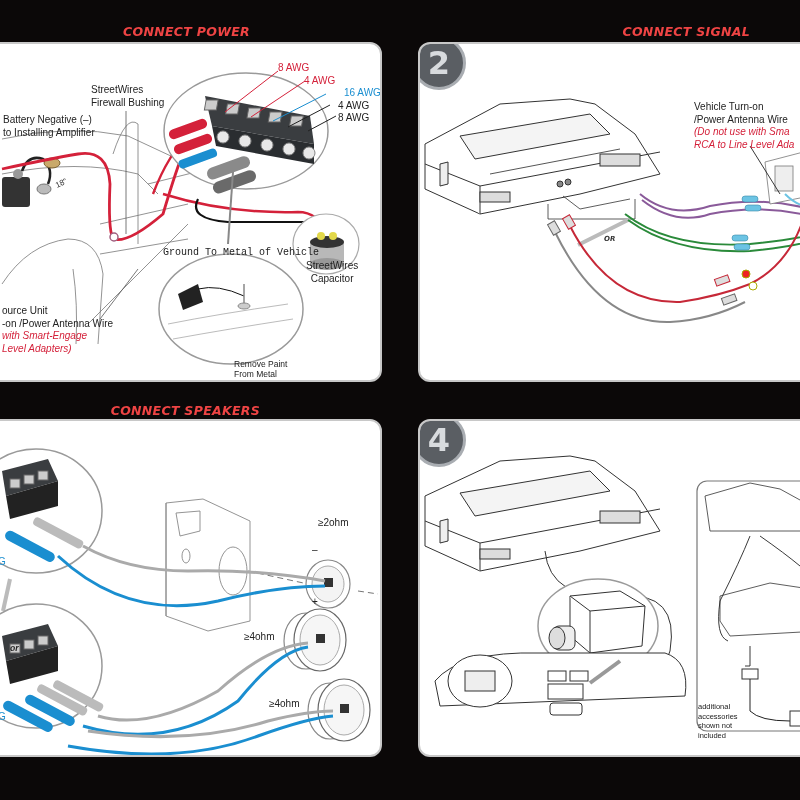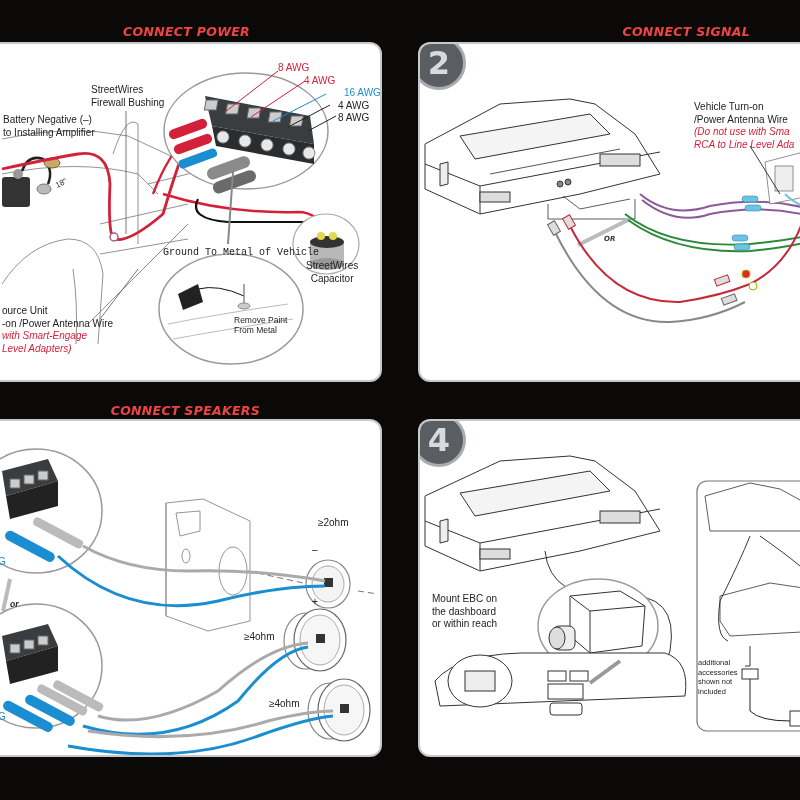--- a/index.html
+++ b/index.html
@@ -4,21 +4,21 @@
 <style>
   html,body{margin:0;padding:0;background:#0b0808;}
   body{width:800px;height:800px;position:relative;overflow:hidden;font-family:"Liberation Sans",sans-serif;}
   .title{position:absolute;color:#ef4444;font-family:"DejaVu Sans",sans-serif;font-weight:bold;font-style:italic;font-size:12.5px;letter-spacing:0.3px;text-align:right;line-height:13px;}
   .panel{position:absolute;background:#ffffff;border-radius:12px;border:2px solid #c8c8c8;box-sizing:border-box;overflow:hidden;}
   .badge{position:absolute;width:54px;height:54px;border-radius:50%;background:#5a5e63;border:3px solid #a9adb2;box-sizing:border-box;color:#d8dbde;font-family:"DejaVu Sans",sans-serif;font-weight:bold;font-size:32px;line-height:48px;text-align:center;}
   .lbl{position:absolute;font-size:10px;color:#222;line-height:12.5px;white-space:nowrap;}
   .red{color:#d4213a;}
   .ital{font-style:italic;}
   .blue{color:#1a8ed0;}
-  .small{font-size:8.5px;line-height:10px;}
+  .small{font-size:8.5px;line-height:10px;margin-top:44px;}
   svg{position:absolute;left:0;top:0;}
 </style>
 </head>
 <body>
 
 <div class="title" style="left:60px;top:25px;width:190px;">CONNECT POWER</div>
 <div class="title" style="left:550px;top:25px;width:200px;">CONNECT SIGNAL</div>
 <div class="title" style="left:60px;top:404px;width:200px;">CONNECT SPEAKERS</div>
 <div class="title" style="left:510px;top:392px;width:260px;">
 </div>
@@ -331,24 +331,19 @@
       <path d="M300 175 L350 162 L390 168 L400 185 L400 210 L310 215 L300 200 Z"></path>
     </g>
     <path d="M330 115 Q320 140 300 180 Q295 215 308 220" fill="none" stroke="#222" stroke-width="0.9"></path>
     <path d="M340 115 Q390 150 400 165" fill="none" stroke="#222" stroke-width="0.9"></path>
     <path d="M330 225 L330 245 L325 245" fill="none" stroke="#222" stroke-width="0.9"></path>
     <rect x="322" y="248" width="16" height="10" fill="#fff" stroke="#333"></rect>
     <path d="M330 258 L330 290 Q340 300 370 300" fill="none" stroke="#222" stroke-width="1"></path>
     <rect x="370" y="290" width="22" height="15" fill="#fff" stroke="#333"></rect>
   </svg>
   <div class="badge" style="left:-8px;top:-8px;">4</div>
-  <div class="lbl" style="left:12px;top:172px;">
-    <div>Mount EBC on</div>
-    <div>the dashboard</div>
-    <div>or within reach</div>
-  </div>
   <div class="lbl small" style="left:278px;top:237px;font-size:7.5px;line-height:9.5px;">
     <div>additional</div>
     <div>accessories</div>
     <div>shown not</div>
     <div>included</div>
   </div>
 </div>
 
 </body></html>

